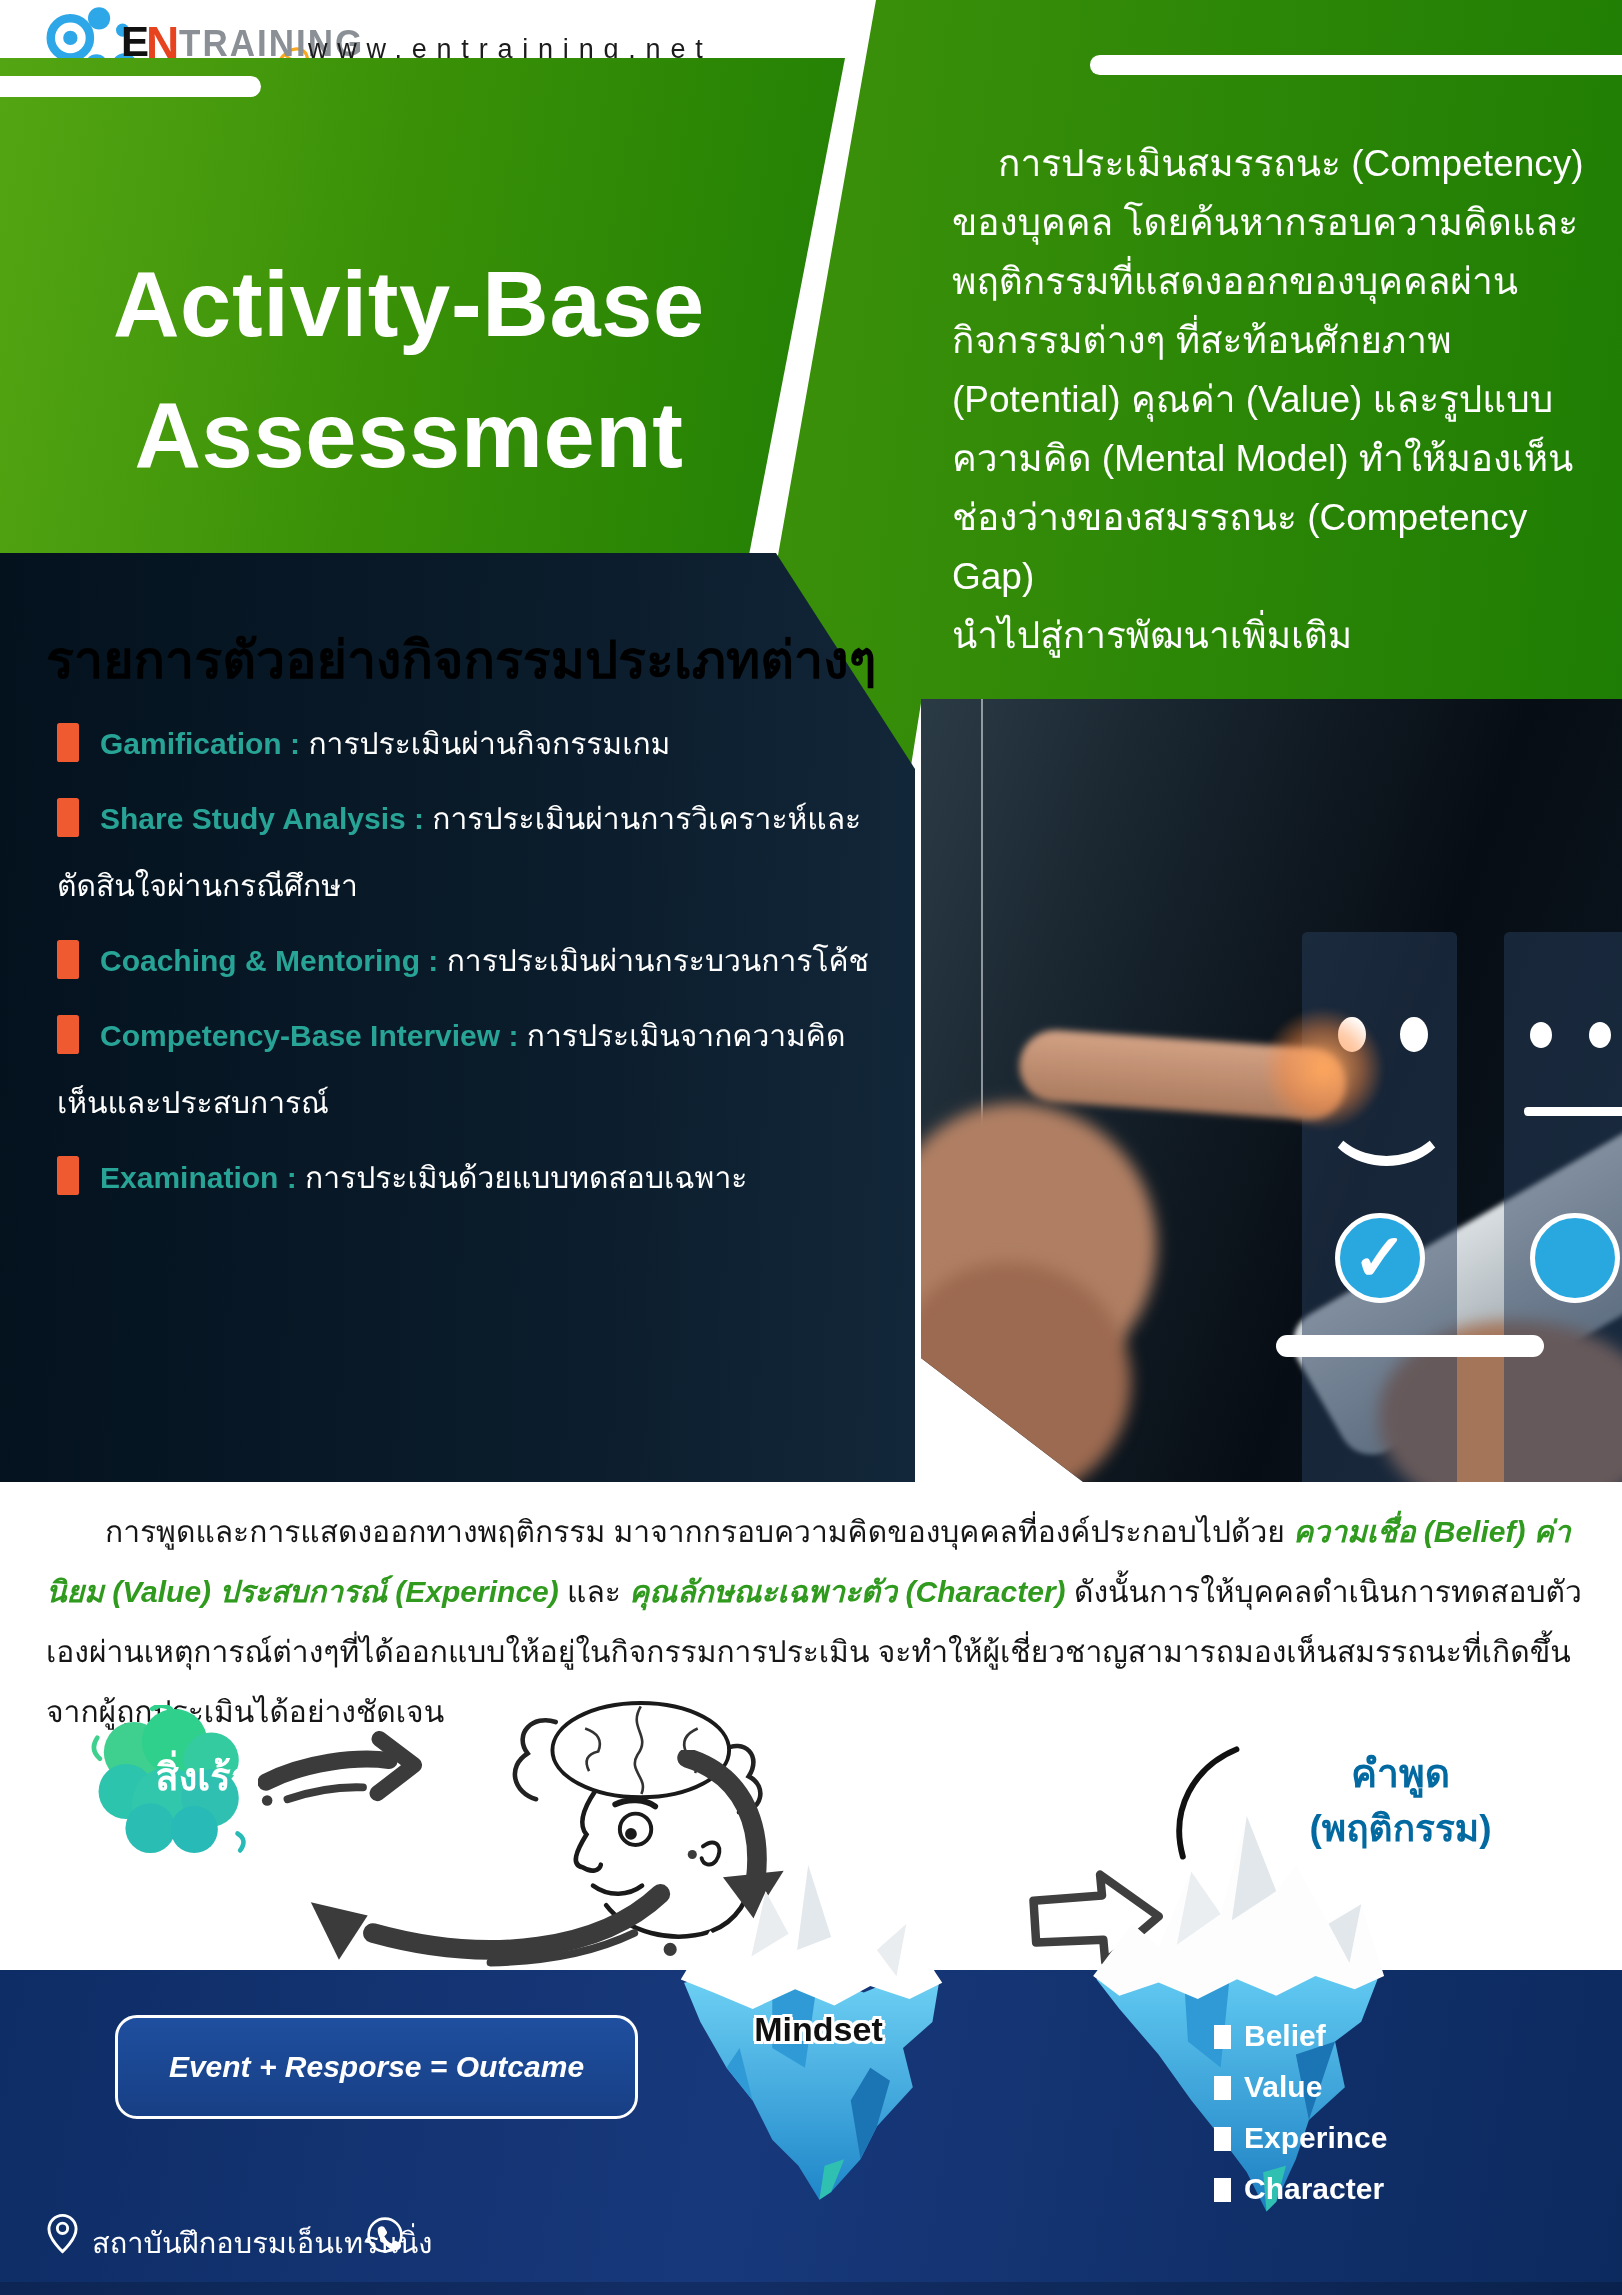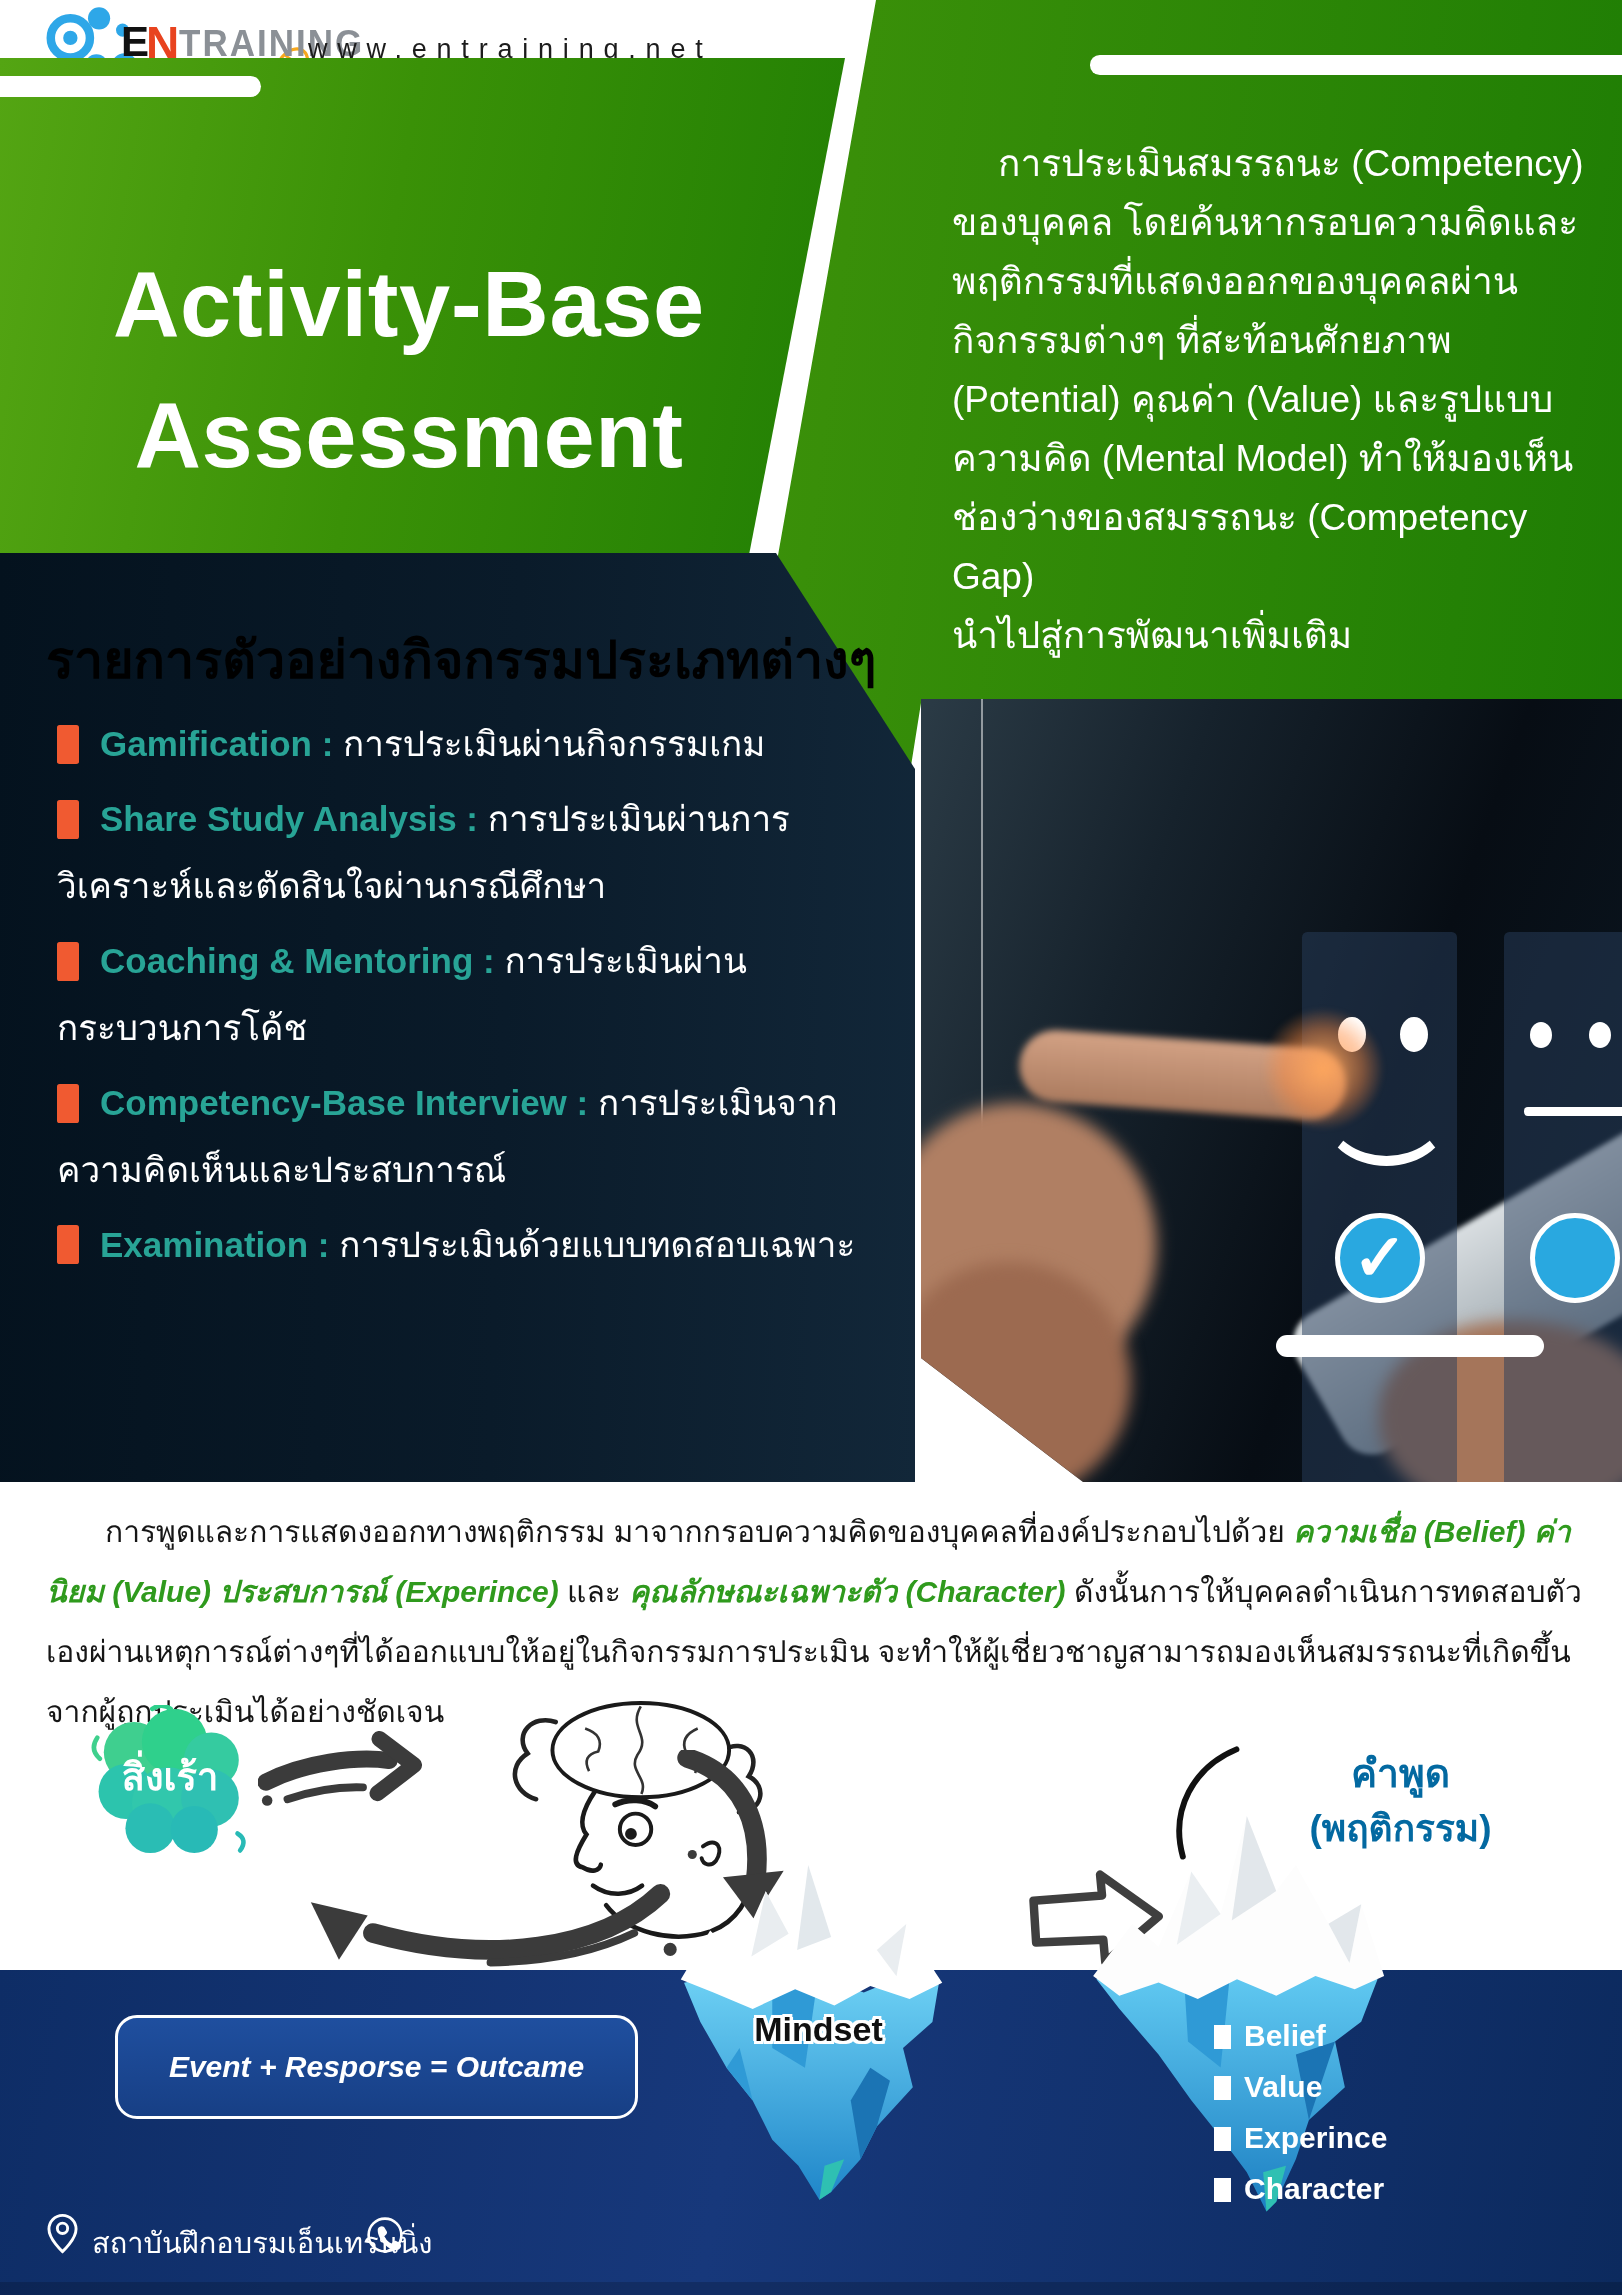--- a/index.html
+++ b/index.html
@@ -30,21 +30,21 @@
   .hero-1{top:252px;} .hero-2{top:383px;}
   .intro-text{left:952px;top:134px;width:648px;font-size:37px;line-height:59px;color:#fff;
       white-space:pre-line;text-indent:46px;font-weight:400;}
 
   
   .navy{left:0;top:553px;width:915px;height:929px;
       background:linear-gradient(92deg,#04121e 0%,#0a1b2a 55%,#122739 100%);
       clip-path:polygon(0 0,776px 0,915px 216px,915px 929px,0 929px);}
   .act-heading{left:46px;top:618px;font-size:52px;font-weight:700;color:#000000;}
   .act-list{left:41px;top:710px;width:851px;}
-  .act-item{font-size:35px;line-height:67px;margin-bottom:7.9px;color:#fff;padding-left:16px;}
+  .act-item{font-size:30px;line-height:67px;margin-bottom:7.9px;color:#fff;padding-left:16px;}
   .act-bullet{display:inline-block;width:22px;height:39px;background:#f05a31;border-radius:2.6px;
       margin-right:21px;vertical-align:-7.9px;}
   .act-label{color:#28a496;font-weight:700;}
   .act-desc{color:#fff;}
 
   
   .photo{left:921px;top:699px;width:701px;height:783px;
       background:linear-gradient(110deg,#2b3b46 0%,#16222c 30%,#070d14 62%,#0b1722 100%);
       clip-path:polygon(0 0,100% 0,100% 100%,162px 100%,0 659px);}
   .photo .vline{left:60px;top:0;width:2px;height:681px;background:rgba(255,255,255,.5);}
@@ -73,21 +73,21 @@
   
   .paragraph{left:46px;top:1502px;width:1538px;font-size:30px;line-height:60px;color:#161616;
       text-indent:59px;}
   .pg-green{color:#2f9a1d;font-style:italic;font-weight:700;}
 
   
   .band{left:0;top:1970px;width:1623px;height:326px;
       background:linear-gradient(100deg,#0e2d66 0%,#17387b 45%,#0c2a5e 100%);}
   .band-edge{left:0;top:2282px;width:1623px;height:13px;background:rgba(0,0,0,.18);}
   .cloud{left:88px;top:1705px;width:164px;height:154px;}
-  .cloud-label{left:88px;top:1746px;width:164px;text-align:center;color:#fff;font-size:38px;font-weight:700;z-index:3;}
+  .cloud-label{left:88px;top:1746px;width:164px;text-align:right;color:#fff;font-size:38px;font-weight:700;z-index:3;}
   .event-btn{left:115px;top:2015px;width:517px;height:98px;border:3.3px solid #fff;border-radius:22px;
       background:linear-gradient(180deg,#1f4f9f,#173f85);color:#fff;font-size:30px;font-weight:700;
       display:flex;align-items:center;justify-content:center;z-index:3;font-style:italic;}
   .mindset{left:681px;top:2010px;width:275px;text-align:center;font-size:34px;font-weight:700;color:#101010;z-index:4;
       text-shadow:-2.6px -2.6px 0 #fff,2.6px -2.6px 0 #fff,-2.6px 2.6px 0 #fff,2.6px 2.6px 0 #fff,0 -3.3px 0 #fff,0 3.3px 0 #fff,-3.3px 0 0 #fff,3.3px 0 0 #fff;}
   .speech{width:301px;text-align:center;color:#0369a1;font-weight:700;z-index:3;}
   .speech1{left:1250px;top:1742px;font-size:39px;}
   .speech2{left:1250px;top:1798px;font-size:37px;}
   .ice-list{left:1214px;top:2010px;z-index:4;}
   .ice-row{font-size:30px;font-weight:700;color:#fff;line-height:51px;white-space:nowrap;}

